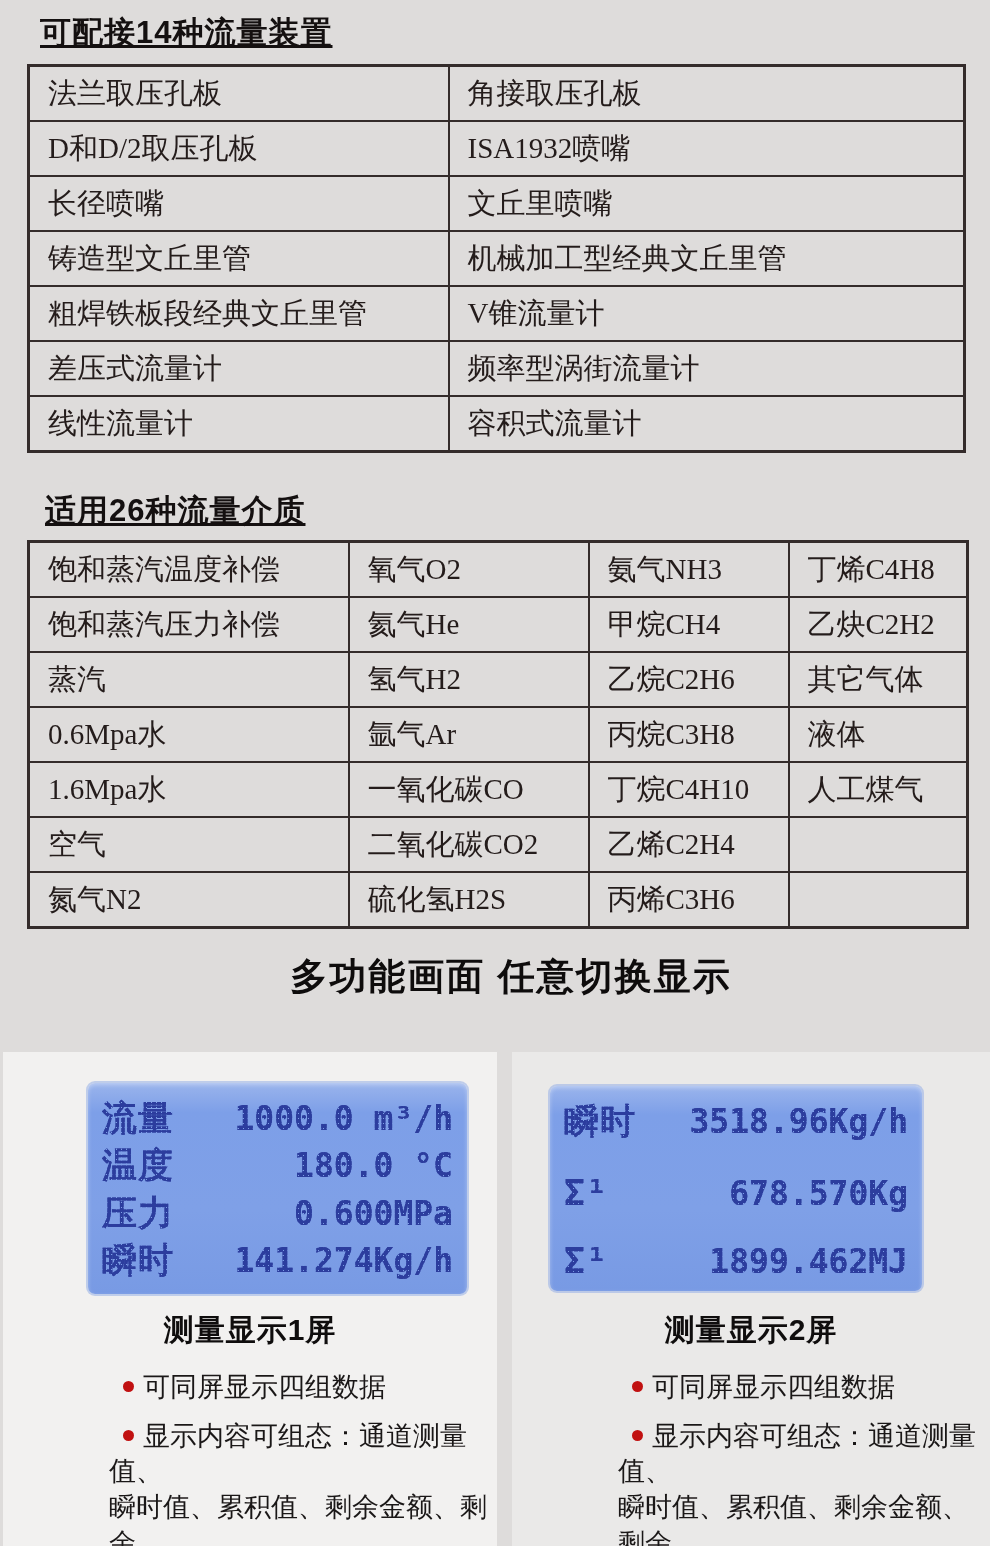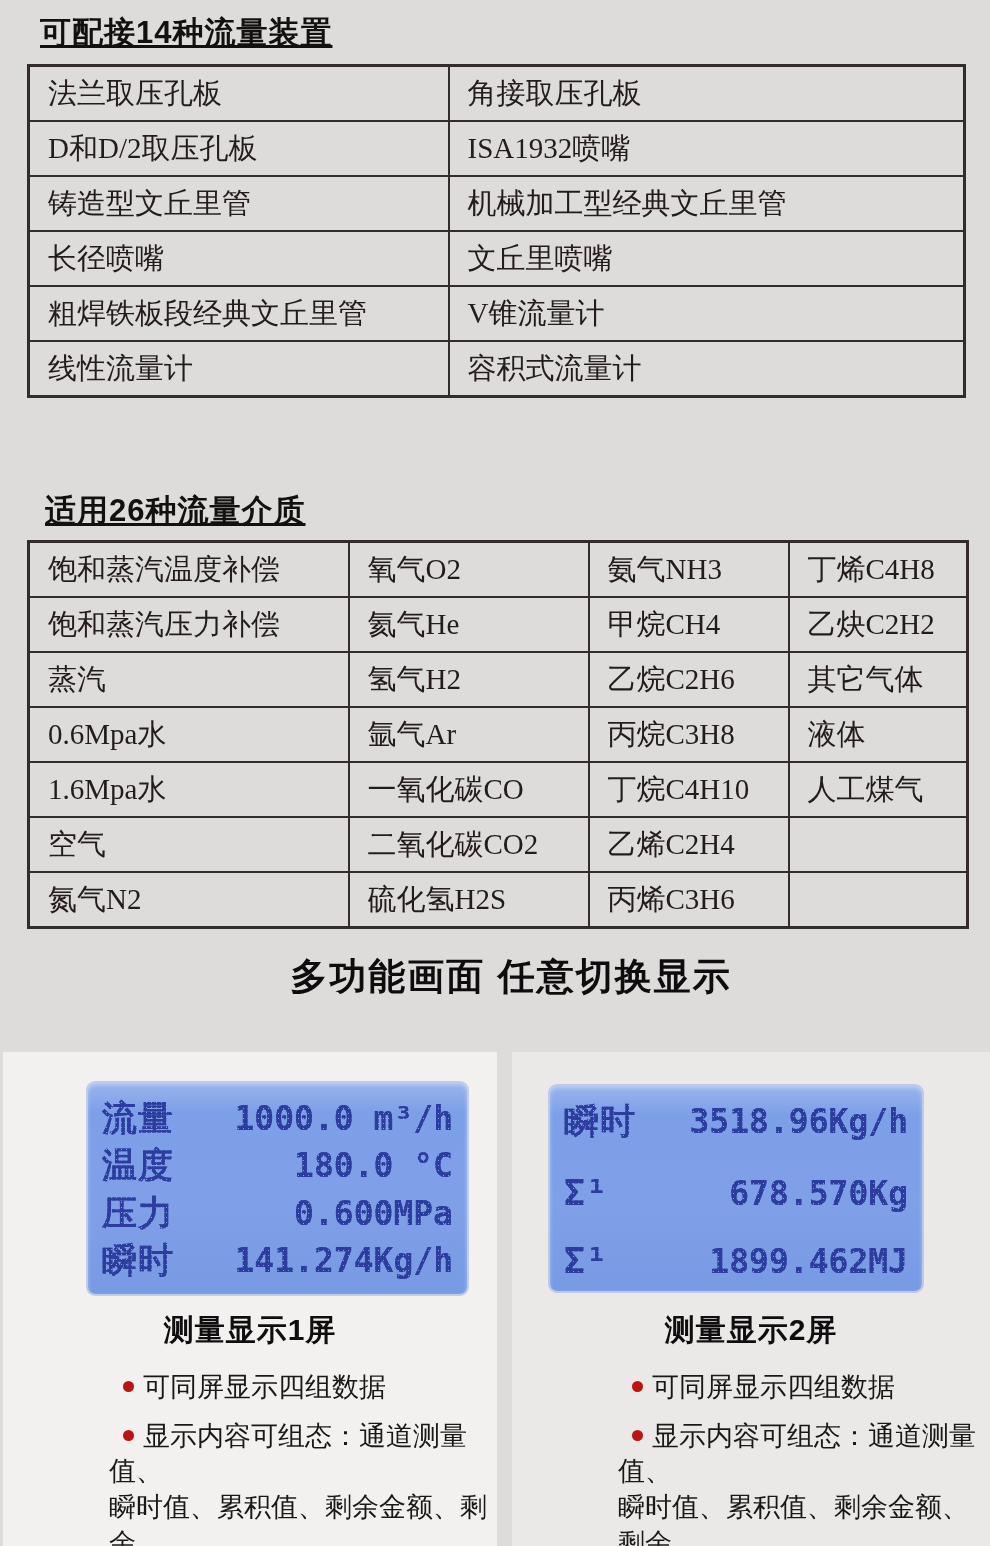--- a/index.html
+++ b/index.html
@@ -155,30 +155,34 @@
     <tbody>
       <tr>
         <td>法兰取压孔板</td>
         <td>角接取压孔板</td>
       </tr>
       <tr>
         <td>D和D/2取压孔板</td>
         <td>ISA1932喷嘴</td>
       </tr>
       <tr>
+        <td>长径喷嘴</td>
+        <td>文丘里喷嘴</td>
+      </tr>
+      <tr>
         <td>铸造型文丘里管</td>
         <td>机械加工型经典文丘里管</td>
       </tr>
       <tr>
-        <td>长径喷嘴</td>
-        <td>文丘里喷嘴</td>
-      </tr>
-      <tr>
         <td>粗焊铁板段经典文丘里管</td>
         <td>V锥流量计</td>
+      </tr>
+      <tr>
+        <td>差压式流量计</td>
+        <td>频率型涡街流量计</td>
       </tr>
       <tr>
         <td>线性流量计</td>
         <td>容积式流量计</td>
       </tr>
     </tbody>
   </table>
 
   <div class="sec-title" id="media-title">适用26种流量介质</div>
 

